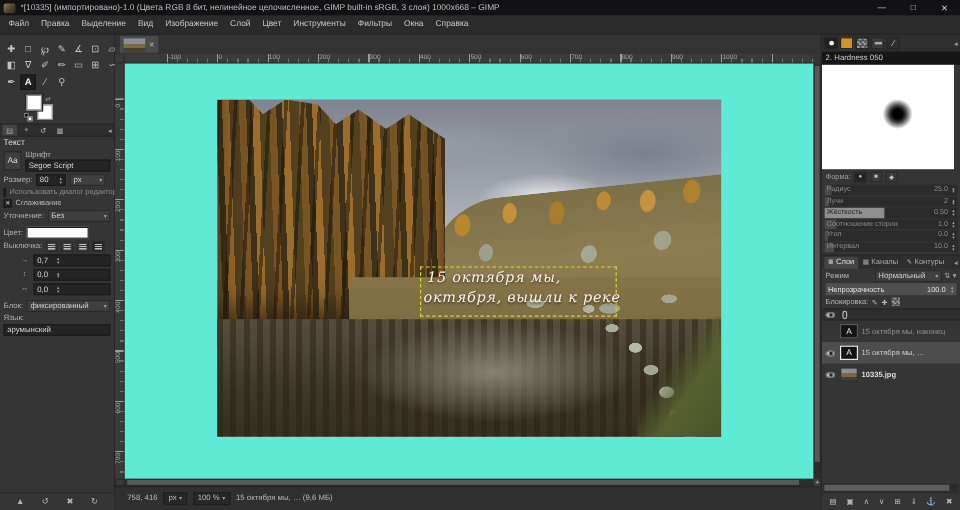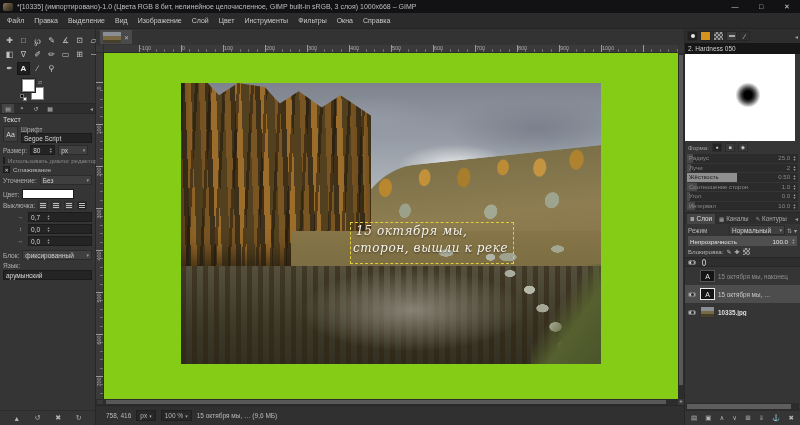--- a/index.html
+++ b/index.html
@@ -95,21 +95,21 @@
   .rulerh span{ position:absolute; top:0; font-size:5.5px; color:#a8a8a8; }
   .rulerv{ position:absolute; left:0; top:24px; width:8px; height:346px; background:#3a3a3a;
            border-right:1px solid #2b2b2b; overflow:hidden;
            background-image:
              repeating-linear-gradient(180deg,#9a9a9a 0 1px,transparent 1px 42px),
              repeating-linear-gradient(180deg,#6f6f6f 0 1px,transparent 1px 8.4px);
            background-position:0 29px,4px 29px; background-size:8px 346px,4px 346px;
            background-repeat:no-repeat,no-repeat; }
   .rulerv span{ position:absolute; left:-5px; width:16px; font-size:5.5px; color:#a8a8a8;
                 transform:rotate(-90deg); text-align:center; }
-  .viewport{ position:absolute; left:8px; top:24px; width:574px; height:346px; background:#84cc16; overflow:hidden; }
+  .viewport{ position:absolute; left:8px; top:24px; width:574px; height:346px; background:#5eead4; overflow:hidden; }
   .scrollv{ position:absolute; left:582px; top:24px; width:6px; height:346px; background:#2c2c2c; }
   .scrollv i{ position:absolute; left:1px; top:2px; width:4px; height:330px; background:#585858; }
   .scrollh{ position:absolute; left:8px; top:370px; width:574px; height:6px; background:#2c2c2c; }
   .scrollh i{ position:absolute; top:1px; left:2px; width:560px; height:4px; background:#585858; }
   .qmask{ position:absolute; left:0; top:370px; width:8px; height:6px; background:#3a3a3a;
           border:1px solid #2b2b2b; }
   .navbtn{ position:absolute; left:582px; top:370px; width:6px; height:6px; background:#3a3a3a;
            color:#999; font-size:4px; line-height:6px; text-align:center; }
   .statusbar{ position:absolute; left:0; top:376px; width:588px; height:20px; background:#303030;
               border-top:1px solid #262626; display:flex; align-items:center; gap:5px;
@@ -447,21 +447,21 @@
       <div class="photo">
         <div class="sky"></div>
         <div class="hillright"></div>
         <div class="forest"></div>
         <div class="meadow"></div>
         <div class="water"></div>
         <div class="rockline"></div>
         <div class="grassbr"></div>
         <div class="textlayer">
           <div class="script line1">15 октября мы,</div>
-          <div class="script line2">сторон, вышли к реке</div>
+          <div class="script line2">октября, вышли к реке</div>
         </div>
       </div>
     </div>
     <div class="scrollv">
         <i></i>
       </div>
     <div class="scrollh">
         <i></i>
       </div>
     <div class="qmask"></div>

